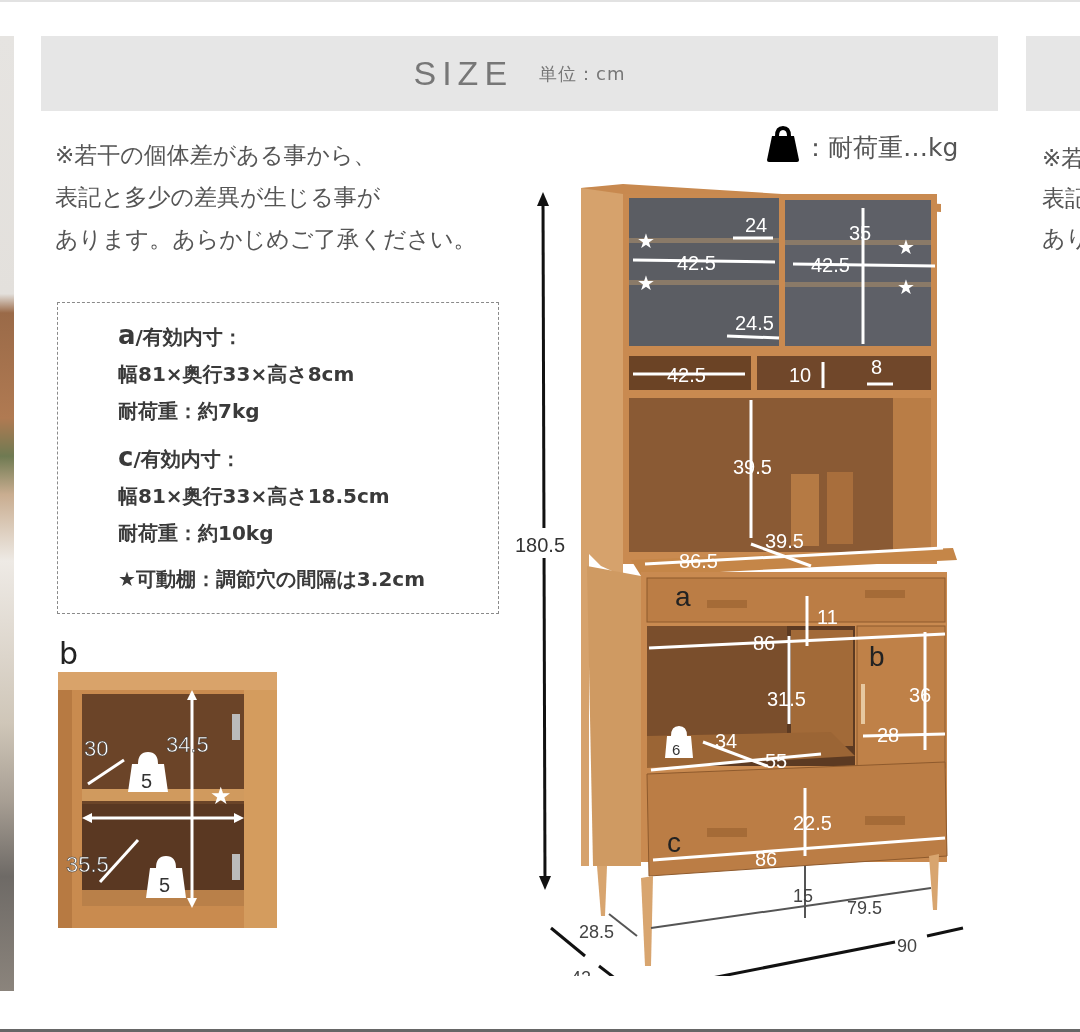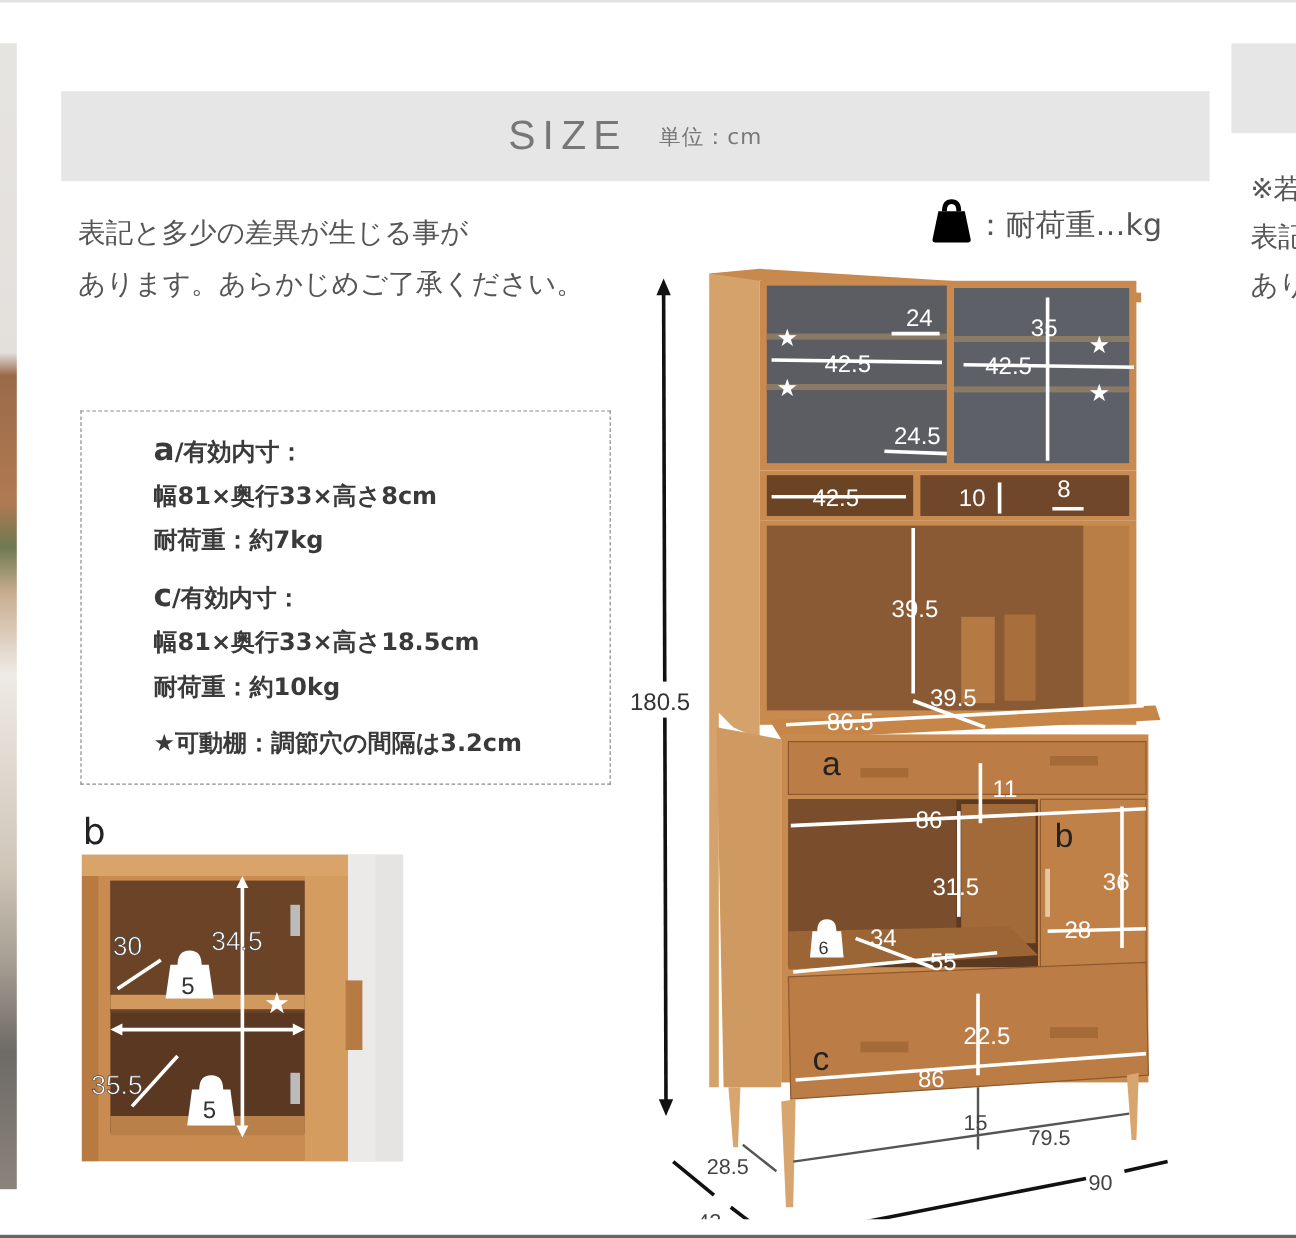--- a/index.html
+++ b/index.html
@@ -7,49 +7,50 @@
   .topline{position:absolute;left:0;top:0;width:1080px;height:2px;background:#e2e2e2;}
   .bottomline{position:absolute;left:0;top:1029px;width:1080px;height:3px;background:#666;}
   
   .peek-left{position:absolute;left:0;top:36px;width:14px;height:955px;overflow:hidden;
     background:linear-gradient(180deg,#e6e4e1 0%,#e3e0dc 27%,#9a6a48 29%,#b07a52 40%,#6f7a52 44%,#c9ad90 48%,#eeeae5 55%,#dcd5cb 65%,#cfc6b8 72%,#a89f94 80%,#6e6a66 88%,#8b847c 100%);}
   
   .peek-right{position:absolute;left:1026px;top:36px;width:54px;height:955px;overflow:hidden;}
   .peek-right .hdr{position:absolute;left:0;top:0;width:60px;height:75px;background:#e6e6e6;}
   .peek-right .txt{position:absolute;left:16px;top:102px;font-size:23px;line-height:40px;color:#555;white-space:nowrap;}
   
-  .slide{position:absolute;left:51px;top:36px;width:957px;height:955px;margin-top:40px;}
+  .slide{position:absolute;left:41px;top:36px;width:957px;height:955px;}
   .size-header{position:absolute;left:0;top:0;width:957px;height:75px;background:#e6e6e6;display:flex;align-items:center;justify-content:center;}
   .size-title{font-size:34px;letter-spacing:6px;color:#777;font-family:"Liberation Sans","DejaVu Sans",sans-serif;}
   .size-unit{font-size:18px;color:#777;margin-left:26px;letter-spacing:1px;}
   .note{position:absolute;left:14px;top:98px;font-size:23px;line-height:42px;color:#555;white-space:nowrap;}
   .legend{position:absolute;left:722px;top:88px;display:flex;align-items:flex-end;font-size:25px;color:#555;white-space:nowrap;}
   .spec-box{position:absolute;left:16px;top:266px;width:442px;height:312px;border:1px dashed #8a8a8a;box-sizing:border-box;}
   .spec-box .blk{position:absolute;left:60px;font-size:20px;color:#3a3a3a;line-height:37px;white-space:nowrap;font-weight:bold;}
   .spec-box .lbl{font-size:26px;}
   .b-label{position:absolute;left:18px;top:600px;font-size:30px;color:#222;}
-  .b-photo{position:absolute;left:17px;top:636px;width:268px;height:256px;overflow:hidden;background:#e6e4e2;}
+  .b-photo{position:absolute;left:17px;top:636px;width:219px;height:256px;overflow:hidden;background:#e6e4e2;}
   .drawing{position:absolute;left:460px;top:140px;width:470px;height:800px;}
   .dim{font-family:"Liberation Sans","DejaVu Sans",sans-serif;}
 </style>
 </head>
 <body>
 
 <div class="topline"></div>
 
 <div class="peek-left"></div>
 
 <div class="slide">
 
   <div class="size-header">
     <span class="size-title">SIZE</span>
     <span class="size-unit">単位：cm</span>
   </div>
 
   <div class="note">
+    <div>※若干の個体差がある事から、</div>
     <div>表記と多少の差異が生じる事が</div>
     <div>あります。あらかじめご了承ください。</div>
   </div>
 
   <div class="legend">
     <svg width="40" height="40" viewBox="0 0 40 40">
       <path d="M14 12 Q14 4 20 4 Q26 4 26 12" fill="none" stroke="#000" stroke-width="4"></path>
       <path d="M9 12 H31 L36 36 Q36 38 34 38 H6 Q4 38 4 36 Z" fill="#000"></path>
     </svg>
     <span>：耐荷重…kg</span>

